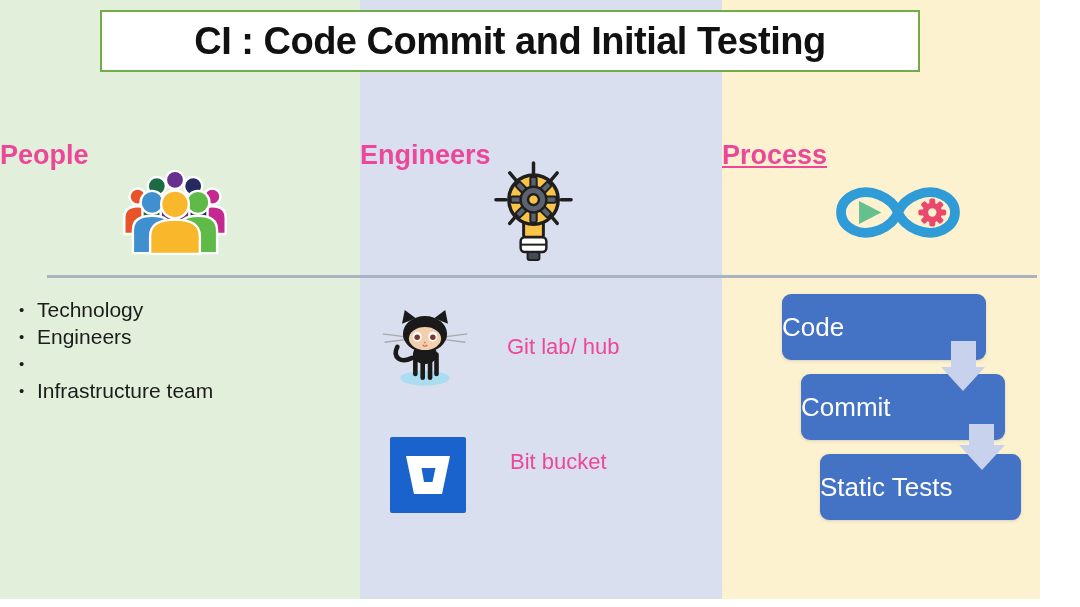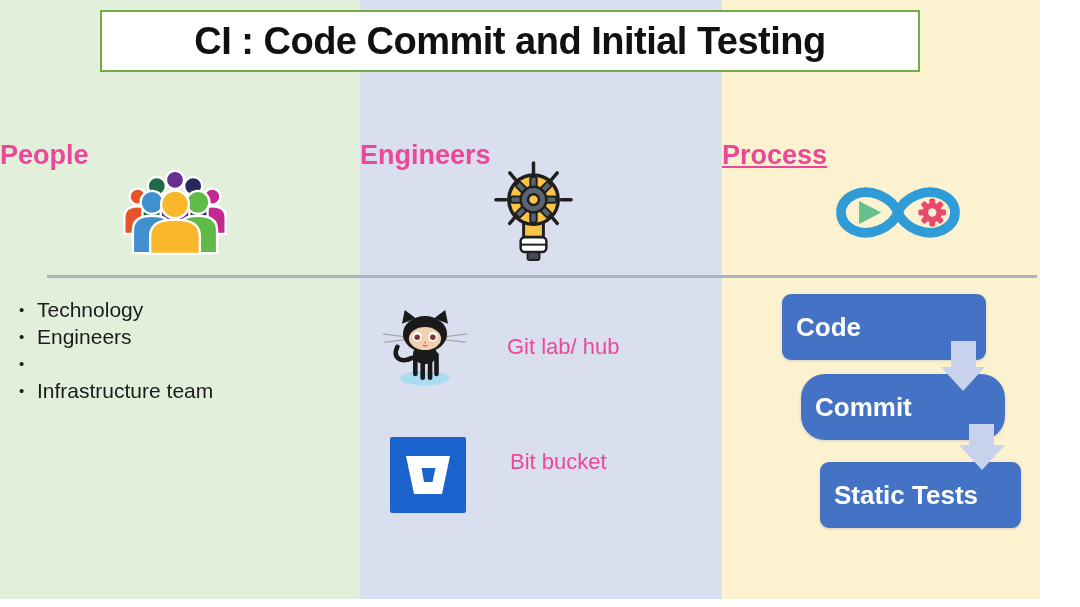--- a/index.html
+++ b/index.html
@@ -34,26 +34,26 @@
   .bullets { position:absolute; left:0; top:296px; width:356px; margin:0; padding:0; list-style:none; z-index:2; }
   .bullets li { display:flex; font-size:21px; line-height:27px; color:#1c1c1c; }
   .bullets .dot { width:37px; padding-left:19px; box-sizing:border-box; font-size:15px; line-height:27px; }
 
   .tool-label { position:absolute; font-size:22px; color:#ec4899; z-index:2; white-space:nowrap; }
   .lbl-git { left:507px; top:334px; }
   .lbl-bit { left:510px; top:449px; }
 
   .step {
     position:absolute; background:#4472c4; border-radius:9px; color:#ffffff;
-    font-size:26px; display:flex; align-items:center; padding-left:14px;
-    box-sizing:border-box; z-index:2; box-shadow:0 1px 3px rgba(90,100,140,0.25);font-weight:bold;
+    font-size:26px; display:flex; align-items:center; 
+    box-sizing:border-box; z-index:2; box-shadow:0 1px 3px rgba(90,100,140,0.25);
   }
   .step-code   { left:782px; top:294px; width:204px; height:66px; }
-  .step-commit { left:801px; top:374px; width:204px; height:66px;border-radius:24px; }
-  .step-static { left:820px; top:454px; width:201px; height:66px;margin-top:8px; }
+  .step-commit { left:801px; top:374px; width:204px; height:66px; }
+  .step-static { left:820px; top:454px; width:201px; height:66px; }
 
   .flow-arrow { position:absolute; z-index:3; }
   .arrow-1 { left:941px; top:341px; }
   .arrow-2 { left:959px; top:424px; }
 </style>
 </head>
 <body>
 
 <div class="slide">
 

